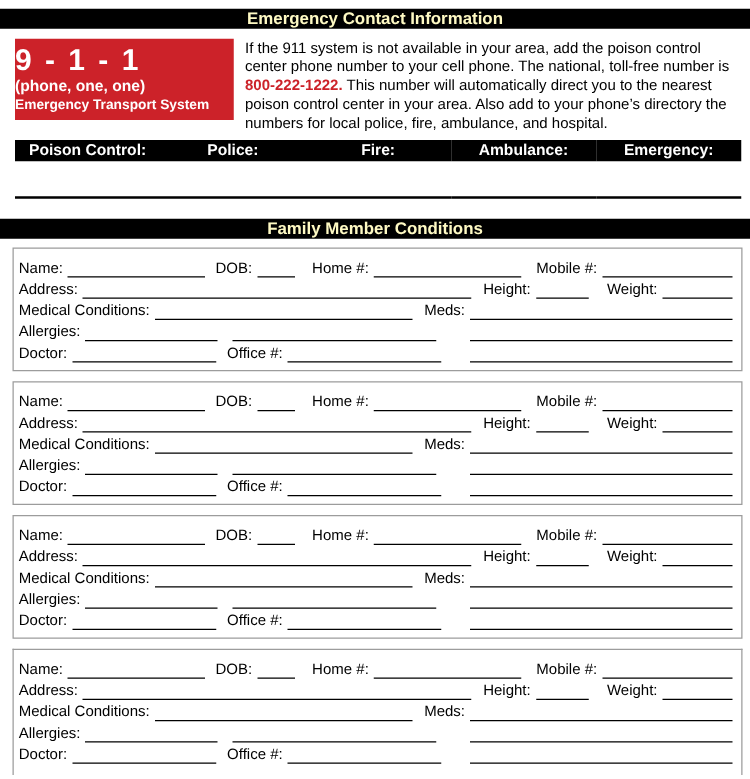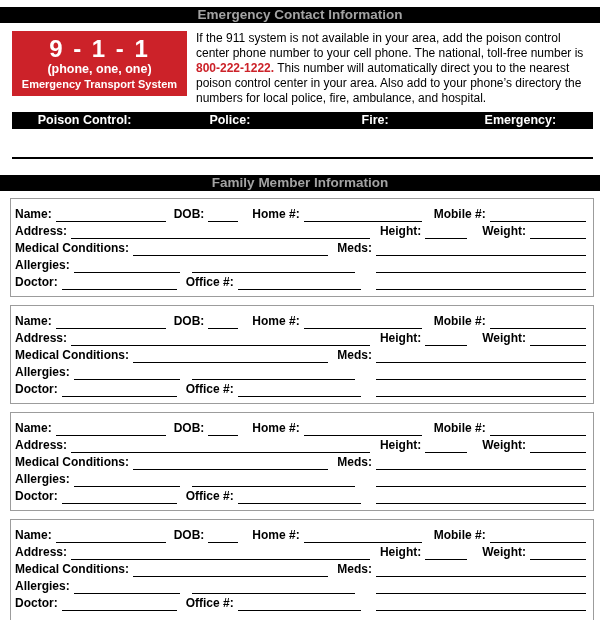--- a/index.html
+++ b/index.html
@@ -3,48 +3,48 @@
 <meta charset="utf-8">
 <style>
   :root { --red:#cc2229; --border-gray:#9c9c9c; --bar-black:#000000; }
   * { box-sizing: border-box; }
   html,body { margin:0; padding:0; }
   body {
     width:600px; height:623px; overflow:hidden; background:#fff;
     font-family:"Liberation Sans", sans-serif; color:#000;
   }
   .bar {
-    background:var(--bar-black); color:#a3a3a3; font-weight:bold;
+    background:var(--bar-black); color:#fef9c3; font-weight:bold;
     font-size:13.5px; text-align:center; height:16px; line-height:16px;
   }
   .bar-top { margin-top:7px; }
   .bar-family { margin-top:16px; }
 
   .intro { display:flex; gap:9px; margin:8px 7px 0 12px; }
   .box911 {
     flex:none; width:175px; height:65px; background:var(--red); color:#fff;
-    text-align:center; font-weight:bold; display:flex; flex-direction:column;
+    font-weight:bold; display:flex; flex-direction:column;
     justify-content:center; white-space:nowrap;
   }
   .n911 { font-size:24px; line-height:26px; letter-spacing:2px; }
   .sub911 { font-size:12.5px; line-height:14px; }
   .cap911 { font-size:11px; line-height:16px; }
   .intro-text { flex:1; margin:0; font-size:12px; line-height:15px; }
   .phone { color:var(--red); font-weight:bold; }
 
   .contacts, .contact-lines { display:flex; gap:0; margin:0 7px 0 12px; }
   .contacts { margin-top:6px; }
   .contact-label {
     flex:1; background:var(--bar-black); color:#fff; font-weight:bold;
     font-size:12.5px; text-align:center; height:17px; line-height:17px;
   }
   .contact-lines { margin-top:28px; }
   .contact-line { flex:1; height:0; border-bottom:2px solid #000; }
 
-  #blocks { margin:7px 6px 0 10px;font-weight:bold; }
+  #blocks { margin:7px 6px 0 10px; }
   .mblock {
     border:1.5px solid var(--border-gray); background:#fff;
     padding:6px 7px 6px 4px; margin-bottom:8px;
   }
   .mblock:last-child { border-bottom:none; padding-bottom:9px; margin-bottom:0; }
   .mrow { display:flex; align-items:flex-end; height:17px; font-size:12px; }
   .lbl { white-space:nowrap; line-height:16px; margin-right:4px; flex:none; }
   .line { display:block; height:13px; border-bottom:1.5px solid #000; flex:none; }
   .grow { flex:1; }
   .ml8{margin-left:8px;} .ml9{margin-left:9px;} .ml10{margin-left:10px;}
@@ -67,32 +67,33 @@
     <div class="sub911">(phone, one, one)</div>
     <div class="cap911">Emergency Transport System</div>
   </div>
   <p class="intro-text"><span>If the 911 system is not available in your area, add the poison control center phone number to your cell phone. The national, toll-free number is </span><span class="phone">800-222-1222.</span><span> This number will automatically direct you to the nearest poison control center in your area. Also add to your phone’s directory the numbers for local police, fire, ambulance, and hospital.</span></p>
 </div>
 
 <div class="contacts">
   <div class="contact-label">Poison Control:</div>
   <div class="contact-label">Police:</div>
   <div class="contact-label">Fire:</div>
+  <div class="contact-label">Ambulance:</div>
   <div class="contact-label">Emergency:</div>
 </div>
 <div class="contact-lines">
   <div class="contact-line"></div>
   <div class="contact-line"></div>
   <div class="contact-line"></div>
   <div class="contact-line"></div>
   <div class="contact-line"></div>
 </div>
 
 <div class="bar bar-family">
-  <span>Family Member Information</span>
+  <span>Family Member Conditions</span>
 </div>
 
 <div id="blocks">
   <div class="mblock">
     <div class="mrow">
       <span class="lbl">Name:</span>
       <span class="line w110"></span>
       <span class="lbl ml8">DOB:</span>
       <span class="line w30"></span>
       <span class="lbl ml14">Home #:</span>

